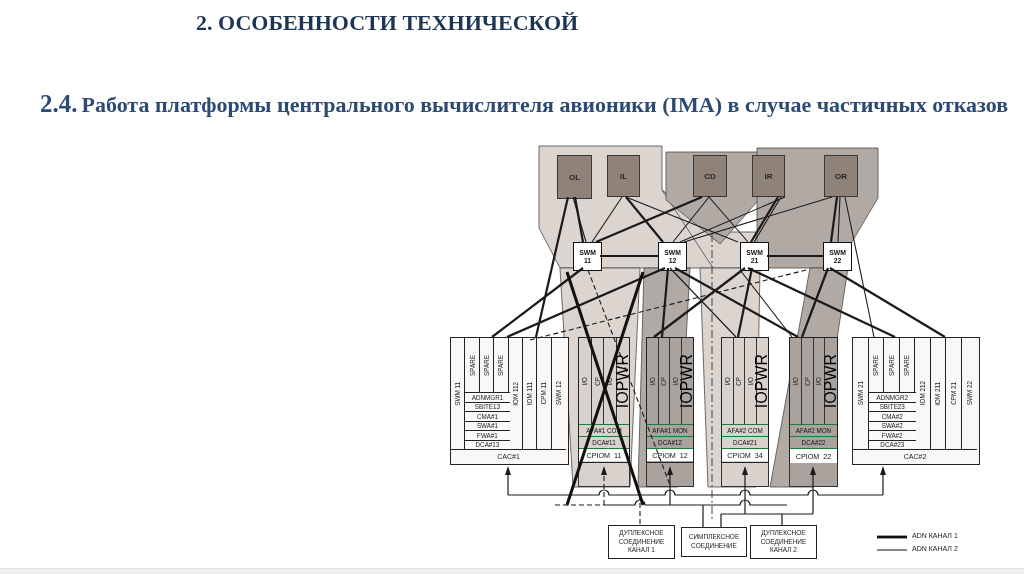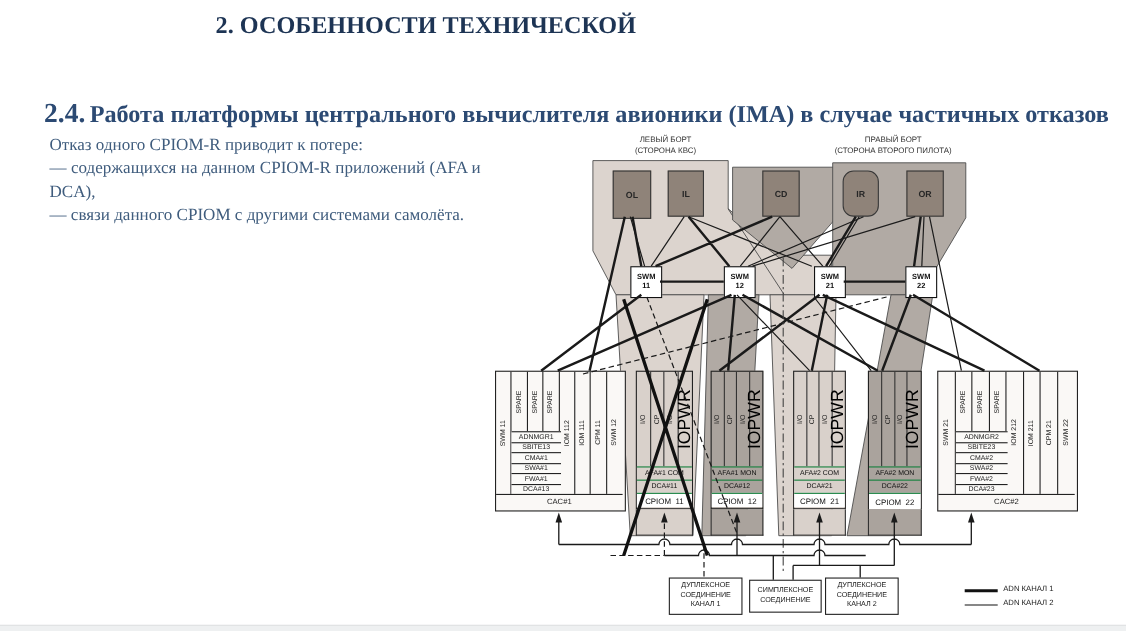--- a/index.html
+++ b/index.html
@@ -48,49 +48,40 @@
 
   <div id="title" class="abs">
     <span>2. ОСОБЕННОСТИ ТЕХНИЧЕСКОЙ</span><br>
   </div>
 
   <div id="sectionLine" class="abs">
     <span id="sectionNumber">2.4.</span>
     <span id="sectionHeading">Работа платформы центрального вычислителя авионики (IMA) в случае частичных отказов</span>
   </div>
 
-  <div id="bodyText" class="abs">
-    <p>Отказ одного CPIOM-R приводит к потере:</p>
-    <p>— содержащихся на данном CPIOM-R приложений (AFA и DCA),</p>
-    <p>— связи данного CPIOM с другими системами самолёта.</p>
-  </div>
 
   <div id="diagram" class="abs">
 
     <svg id="bg" width="578" height="452">
       <g stroke="#4a4a4a" stroke-width="0.8">
         <polygon fill="#dcd4ce" points="99,28 222,28 222,72 273,114 273,150 120,150 99,110"></polygon>
         <polygon fill="#dcd4ce" points="222,72 273,114 316,114 316,150 273,150"></polygon>
         <polygon fill="#dcd4ce" points="120,150 200,150 190,369 133,369"></polygon>
         <polygon fill="#dcd4ce" points="260,150 320,150 316,369 268,369"></polygon>
         <polygon fill="#b1aaa4" points="226,34 322,34 322,78 280,126 226,82"></polygon>
         <polygon fill="#b1aaa4" points="317,30 438,30 438,80 406,134 406,150 317,150"></polygon>
         <polygon fill="#b1aaa4" points="204,150 250,150 238,369 198,369"></polygon>
         <polygon fill="#b1aaa4" points="370,150 408,150 374,369 330,369"></polygon>
       </g>
     </svg>
 
-    <div class="abs sideLabel" style="left: 95px; top: 4px; width: 140px; height: 22px; white-space: pre-line;">ЛЕВЫЙ БОРТ
-(СТОРОНА КВС)</div>
-      <div class="abs sideLabel" style="left: 292px; top: 4px; width: 160px; height: 22px; white-space: pre-line;">ПРАВЫЙ БОРТ
-(СТОРОНА ВТОРОГО ПИЛОТА)</div>
       <div class="abs dispBox cen" style="left: 117px; top: 37px; width: 33px; height: 42px;">OL</div>
       <div class="abs dispBox cen" style="left: 167px; top: 37px; width: 31px; height: 40px;">IL</div>
       <div class="abs dispBox cen" style="left: 253px; top: 37px; width: 32px; height: 40px;">CD</div>
-      <div class="abs dispBox cen" style="left: 326px; top: 37px; width: 31px; height: 40px; border-radius: 10px;">IR</div>
+      <div class="abs dispBox cen" style="left: 312px; top: 37px; width: 31px; height: 40px;">IR</div>
       <div class="abs dispBox cen" style="left: 384px; top: 37px; width: 32px; height: 40px;">OR</div>
       <div class="abs swmBox cen" style="left: 133px; top: 124px; width: 27px; height: 27px; white-space: pre-line;">SWM
 11</div>
       <div class="abs swmBox cen" style="left: 218px; top: 124px; width: 27px; height: 27px; white-space: pre-line;">SWM
 12</div>
       <div class="abs swmBox cen" style="left: 300px; top: 124px; width: 27px; height: 27px; white-space: pre-line;">SWM
 21</div>
       <div class="abs swmBox cen" style="left: 383px; top: 124px; width: 27px; height: 27px; white-space: pre-line;">SWM
 22</div>
       <div class="abs rack" style="left: 10px; top: 219px; width: 117px; height: 126px;"></div>
@@ -199,21 +190,21 @@
         <div class="vtext">CP</div>
       </div>
       <div class="abs cpCol cen" style="left: 305px; top: 220px; width: 11.5px; height: 86px;">
         <div class="vtext">I/O</div>
       </div>
       <div class="abs cen" style="left: 316.5px; top: 220px; width: 11.5px; height: 86px;">
         <div class="vtext">IOPWR</div>
       </div>
       <div class="abs cpRow cen" style="left: 282px; top: 306px; width: 46px; height: 12px; background: rgb(217, 209, 203);">AFA#2 COM</div>
       <div class="abs cpRow cen" style="left: 282px; top: 318px; width: 46px; height: 12px; background: rgb(217, 209, 203);">DCA#21</div>
-      <div class="abs cpRow cpName cen" style="left: 282px; top: 330px; width: 46px; height: 13px;">CPIOM  21</div>
+      <div class="abs cpRow cpName cen" style="left: 282px; top: 330px; width: 46px; height: 13px;">CPIOM  34</div>
       <div class="abs cpFoot" style="left: 281px; top: 345px; width: 48px; height: 24px; background: rgb(217, 209, 203);"></div>
       <div class="abs cpBlock" style="left: 349px; top: 219px; width: 49px; height: 126px; background: rgb(170, 163, 157);"></div>
       <div class="abs cpCol cen" style="left: 350px; top: 220px; width: 11.75px; height: 86px;">
         <div class="vtext">I/O</div>
       </div>
       <div class="abs cpCol cen" style="left: 361.75px; top: 220px; width: 11.75px; height: 86px;">
         <div class="vtext">CP</div>
       </div>
       <div class="abs cpCol cen" style="left: 373.5px; top: 220px; width: 11.75px; height: 86px;">
         <div class="vtext">I/O</div>

